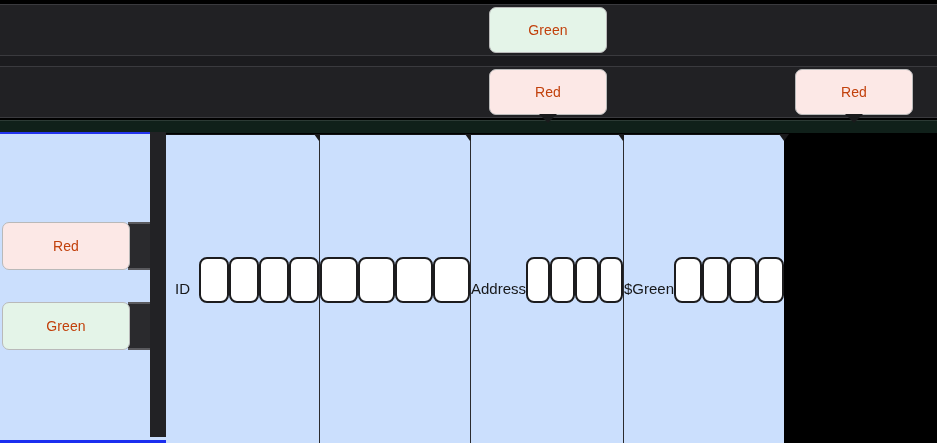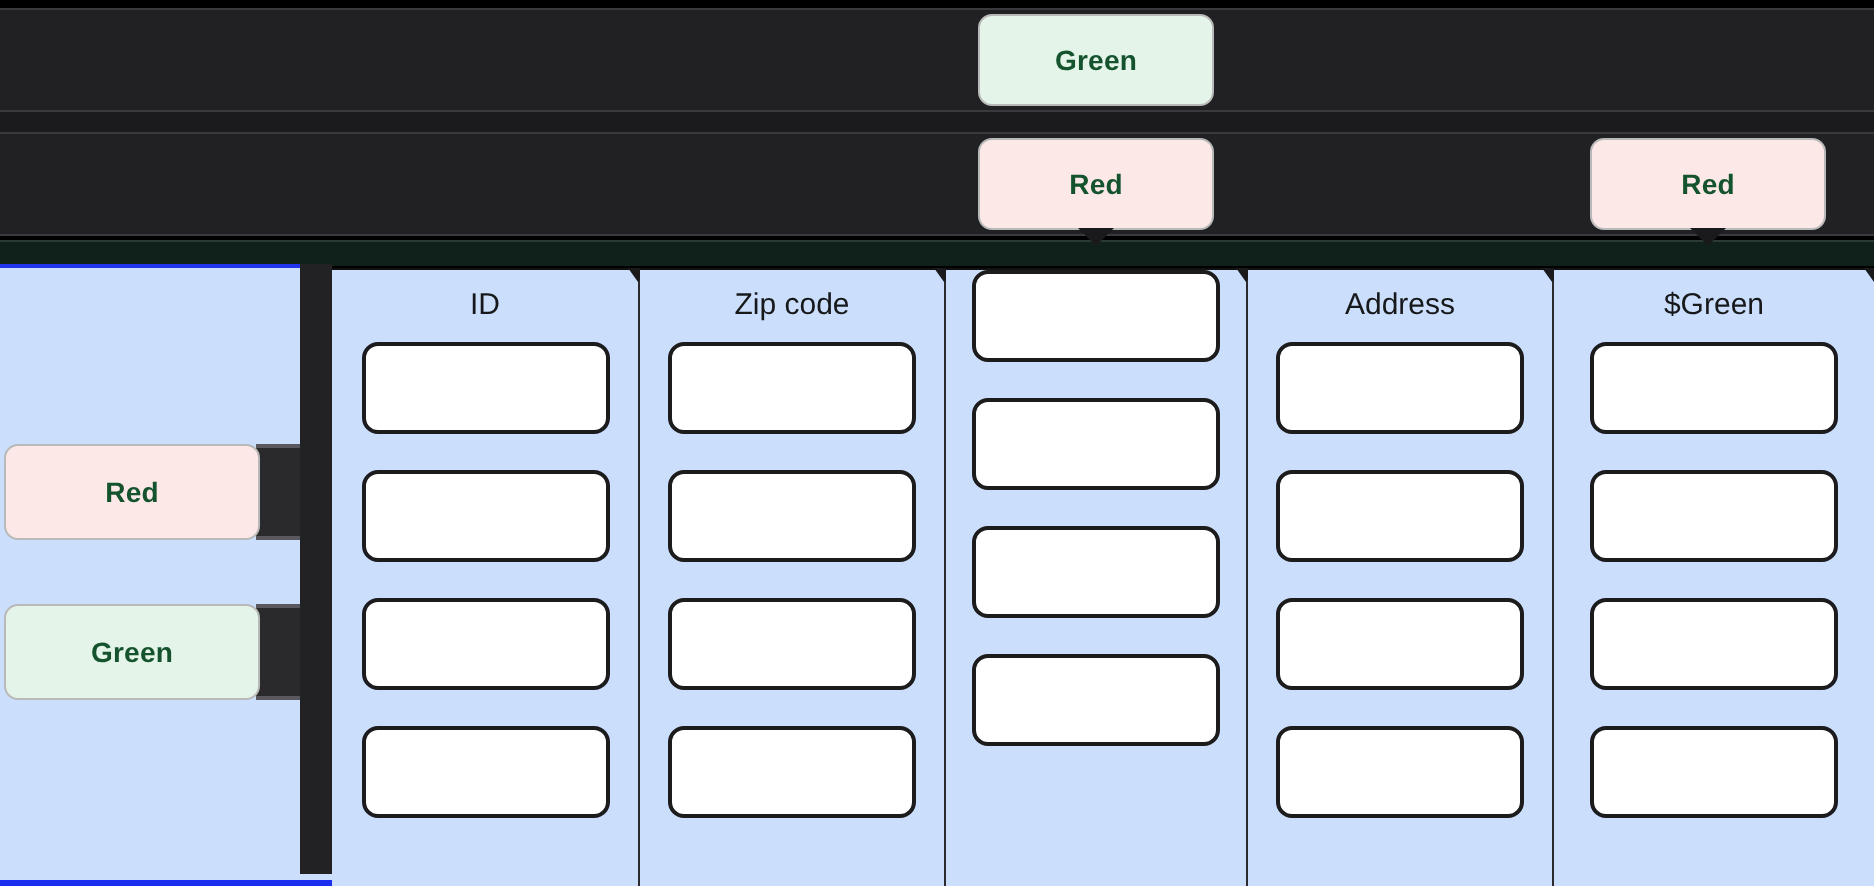--- a/index.html
+++ b/index.html
@@ -58,22 +58,22 @@
   
   .chip {
     position: absolute;
     box-sizing: border-box;
     border-radius: 7px;
     border: 1px solid #b9b9b9;
     display: flex;
     align-items: center;
     justify-content: center;
     font-size: 14px;
-    font-weight: bold;
-    color: #14532d;
+    font-weight: normal;
+    color: #c2410c;
     letter-spacing: 0.1px;
     z-index: 30;
   }
   .chip.green { background: #e4f4e8; }
   .chip.red   { background: #fce8e6; }
 
   .chip .pointer {
     position: absolute;
     bottom: -9px;
     left: 50%;
@@ -144,21 +144,21 @@
     height: 309px;
     display: flex;
     z-index: 6;
   }
   .col {
     position: relative;
     background: #cbdffd;
     box-sizing: border-box;
     border-right: 1px solid #2b2b2f;
     display: flex;
-    flex-direction: column;
+    flex-direction: row;
     align-items: center;
     border-top: 1px solid #111;
   }
   .col:last-child { border-right: none; }
 
   .col-tick {
     position: absolute;
     top: -1px;
     right: -5px;
     width: 0; height: 0;
@@ -228,37 +228,29 @@
 
   <div id="table">
       <div class="col" style="width: 154px;">
         <div class="col-tick"></div>
         <div class="col-head">ID</div>
         <div class="cell"></div>
         <div class="cell"></div>
         <div class="cell"></div>
         <div class="cell"></div>
       </div>
+      <div class="col" style="width: 151px;">
+        <div class="col-tick"></div>
+        <div class="cell"></div>
+        <div class="cell"></div>
+        <div class="cell"></div>
+        <div class="cell"></div>
+      </div>
       <div class="col" style="width: 153px;">
         <div class="col-tick"></div>
-        <div class="col-head">Zip code</div>
-        <div class="cell"></div>
-        <div class="cell"></div>
-        <div class="cell"></div>
-        <div class="cell"></div>
-      </div>
-      <div class="col" style="width: 151px;">
-        <div class="col-tick"></div>
-        <div class="cell"></div>
-        <div class="cell"></div>
-        <div class="cell"></div>
-        <div class="cell"></div>
-      </div>
-      <div class="col" style="width: 153px;">
-        <div class="col-tick"></div>
         <div class="col-head">Address</div>
         <div class="cell"></div>
         <div class="cell"></div>
         <div class="cell"></div>
         <div class="cell"></div>
       </div>
       <div class="col" style="width: 160px;">
         <div class="col-tick"></div>
         <div class="col-head">$Green</div>
         <div class="cell"></div>

